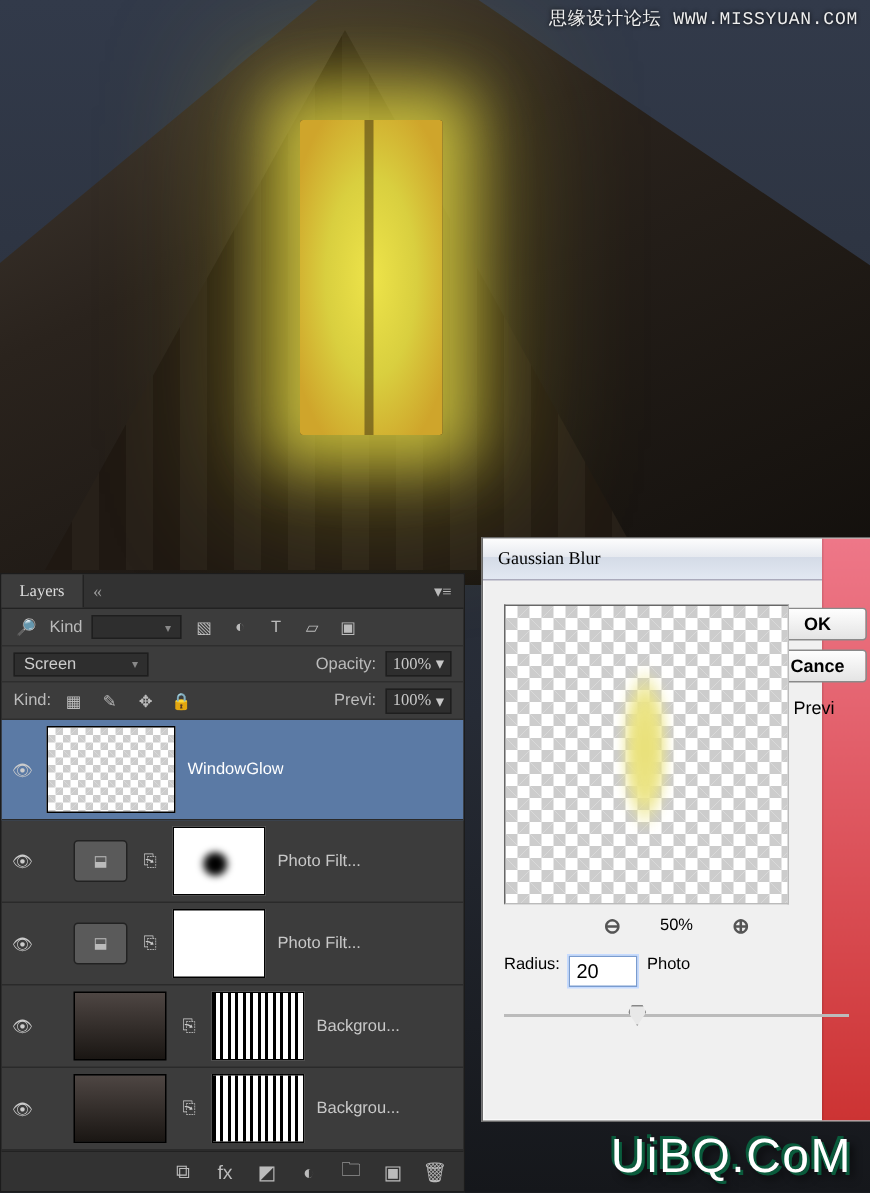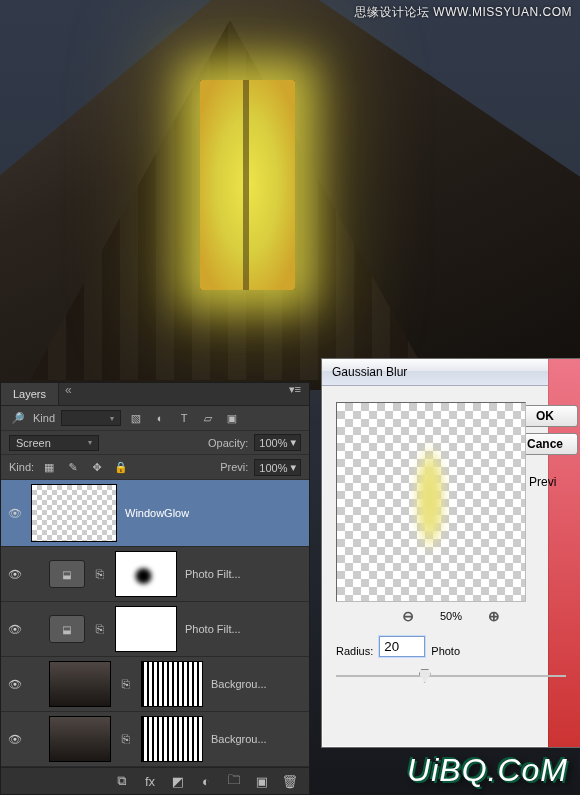--- a/index.html
+++ b/index.html
@@ -35,50 +35,50 @@
     background: radial-gradient(ellipse at center,#eee44a 0%,#d9cf3f 45%,#cfa52b 85%);
     box-shadow: 0 0 40px 20px rgba(235,225,70,0.7), 0 0 90px 40px rgba(220,200,50,0.35);
     border-radius: 2px;
   }
   .window-glow::after{
     content:""; position:absolute; left:45%; top:0; width:6px; height:100%;
     background: rgba(80,65,20,0.6);
   }
   .watermark-top{
     position:absolute; top:4px; right:8px;
-    color:#eee; font-family:Liberation Sans, sans-serif; font-size:12px;
+    color:#eee; font-family:Liberation Mono, monospace; font-size:12px;
     text-shadow:0 0 3px #000; letter-spacing:0.5px;
   }
   .watermark-bot{
     position:absolute; bottom:6px; right:12px;
-    color:#fff; font-family:Impact,"Arial Black",sans-serif; font-size:32px;font-style:italic;
+    color:#fff; font-family:Impact,"Arial Black",sans-serif; font-size:32px;
     text-shadow:2px 2px 0 #0a5b3c, -2px -2px 0 #0a5b3c,4px 4px 6px rgba(0,0,0,0.7);
     letter-spacing:1px;
   }
 
   
   .layers-panel{
     position:absolute; left:0; top:382px;
     width:310px; height:413px;
     background:#3c3c3c;
     color:#c8c8c8;
     border:1px solid #1c1c1c;
     display:flex; flex-direction:column;
     font-size:11px;
   }
-  .panel-tab-row{display:flex; background:#323232; border-bottom:1px solid #222;}
+  .panel-tab-row{display:flex; align-items:center; background:#323232; border-bottom:1px solid #222;font-family:Liberation Serif, serif;}
   .panel-tab{padding:5px 12px; background:#3c3c3c; border-right:1px solid #222; color:#ddd;}
   .panel-menu{margin-left:auto; padding:0 8px; color:#bbb;}
   .mini-close{color:#999; padding:0 6px; font-size:12px;}
   .kind-row,.blend-row,.lock-row{display:flex;align-items:center;gap:6px;padding:3px 8px;border-bottom:1px solid #2e2e2e;}
   .select{background:#2e2e2e;border:1px solid #1e1e1e;color:#ccc;padding:1px 6px;min-width:60px;display:flex;align-items:center;justify-content:space-between;}
   .select .caret{font-size:8px;color:#888;}
   .icon-btn{width:18px;height:18px;display:flex;align-items:center;justify-content:center;color:#bbb;}
   .field-label{color:#bbb;}
-  .pct{background:#2e2e2e;border:1px solid #1e1e1e;padding:1px 4px;min-width:40px;display:flex;align-items:flex-end;gap:3px;}
+  .pct{background:#2e2e2e;border:1px solid #1e1e1e;padding:1px 4px;min-width:40px;display:flex;align-items:center;gap:3px;font-family:Liberation Serif, serif;}
   .layer-list{flex:1;overflow:hidden;}
   .layer-row{display:flex;align-items:center;padding:4px 6px;border-bottom:1px solid #2a2a2a;gap:8px;}
   .layer-row.selected{background:#5b7aa5;color:#fff;}
   .eye{width:16px;text-align:center;color:#ccc;}
   .thumb{width:62px;height:46px;background:#fff;border:1px solid #000;position:relative;flex-shrink:0;
     background-image:linear-gradient(45deg,#ccc 25%,transparent 25%),linear-gradient(-45deg,#ccc 25%,transparent 25%),linear-gradient(45deg,transparent 75%,#ccc 75%),linear-gradient(-45deg,transparent 75%,#ccc 75%);
     background-size:10px 10px;background-position:0 0,0 5px,5px -5px,-5px 0;}
   .thumb.large{width:86px;height:58px;}
   .thumb.solidwhite{background:#fff;}
   .thumb .blob{position:absolute;left:30%;top:35%;width:32%;height:40%;background:radial-gradient(circle,#000 0%,#000 40%,transparent 80%);border-radius:50%;filter:blur(2px);}
@@ -97,44 +97,44 @@
     position:absolute; left:321px; top:358px;
     width:260px; height:390px;
     background:#f0f0f0;
     border:1px solid #6a6a6a;
     box-shadow:0 0 0 1px rgba(255,255,255,0.6) inset;
     color:#000;
     overflow:hidden;
   }
   .dlg-titlebar{
     background:linear-gradient(#fdfdfd,#e6e9ef 45%,#d4dbe7 46%,#e2e8f2);
-    padding:6px 10px;font-size:12px;border-bottom:1px solid #aab;display:flex;align-items:center;
+    padding:6px 10px;font-size:12px;border-bottom:1px solid #aab;display:flex;align-items:center;font-family:Liberation Serif, serif;
   }
   .dlg-body{padding:14px 14px 10px;position:relative;}
   .preview{
     width:190px;height:200px;border:1px inset #bbb;background:#fff;margin:2px 0 6px 0;
     background-image:linear-gradient(45deg,#ccc 25%,transparent 25%),linear-gradient(-45deg,#ccc 25%,transparent 25%),linear-gradient(45deg,transparent 75%,#ccc 75%),linear-gradient(-45deg,transparent 75%,#ccc 75%);
     background-size:16px 16px;background-position:0 0,0 8px,8px -8px,-8px 0;
     position:relative;
   }
   .preview .smear{
     position:absolute;left:42%;top:20%;width:28px;height:110px;
     background:radial-gradient(ellipse 60% 50% at 50% 50%,#e8df75 0%,#ece588 60%,transparent 100%);
     filter:blur(4px);border-radius:14px;
   }
   .zoom-row{display:flex;align-items:center;justify-content:center;gap:26px;margin:6px 0 12px;}
   .zoom-row .glass{font-size:14px;font-weight:bold;color:#555;}
-  .radius-row{display:flex;align-items:flex-end;gap:6px;margin-top:4px;}
+  .radius-row{display:flex;align-items:flex-start;gap:6px;margin-top:4px;}
   .dlg-input{width:46px;border:1px solid #7a9ccf;padding:2px 4px;outline:1px solid #c6dbff;outline-offset:0;}
   .slider{margin-top:10px;height:18px;position:relative;}
   .slider-track{position:absolute;left:0;right:0;top:8px;height:2px;background:#bbb;}
   .slider-thumb{position:absolute;top:2px;left:36%;width:12px;height:14px;background:#e8e8e8;border:1px solid #888;clip-path:polygon(50% 100%,100% 35%,80% 0,20% 0,0 35%);}
   .dlg-side{position:absolute; right:-2px; top:46px; width:70px; display:flex; flex-direction:column; gap:6px; padding-right:4px;overflow:hidden;}
   .win-btn{background:linear-gradient(#fefefe,#e4e4e4);border:1px solid #8a8a8a;border-radius:3px;padding:3px 0;font-size:12px;text-align:center;font-weight:bold;}
-  .chk-row{display:flex;align-items:center;gap:4px;font-size:12px;margin-top:14px;}
+  .chk-row{display:flex;align-items:center;gap:4px;font-size:12px;margin-top:4px;}
   .chk{width:13px;height:13px;border:1px solid #707070;background:#fff;display:flex;align-items:center;justify-content:center;font-size:10px;color:#2a6d2a;}
   .dlg-close{position:absolute;right:0;top:0;width:32px;height:100%;background:linear-gradient(#e78,#c33);border-left:1px solid rgba(0,0,0,0.1);}
 </style>
 </head>
 <body>
 
 <div class="canvas">
   <div class="roof"></div>
   <div class="gable"></div>
   <div class="window-glow"></div>

